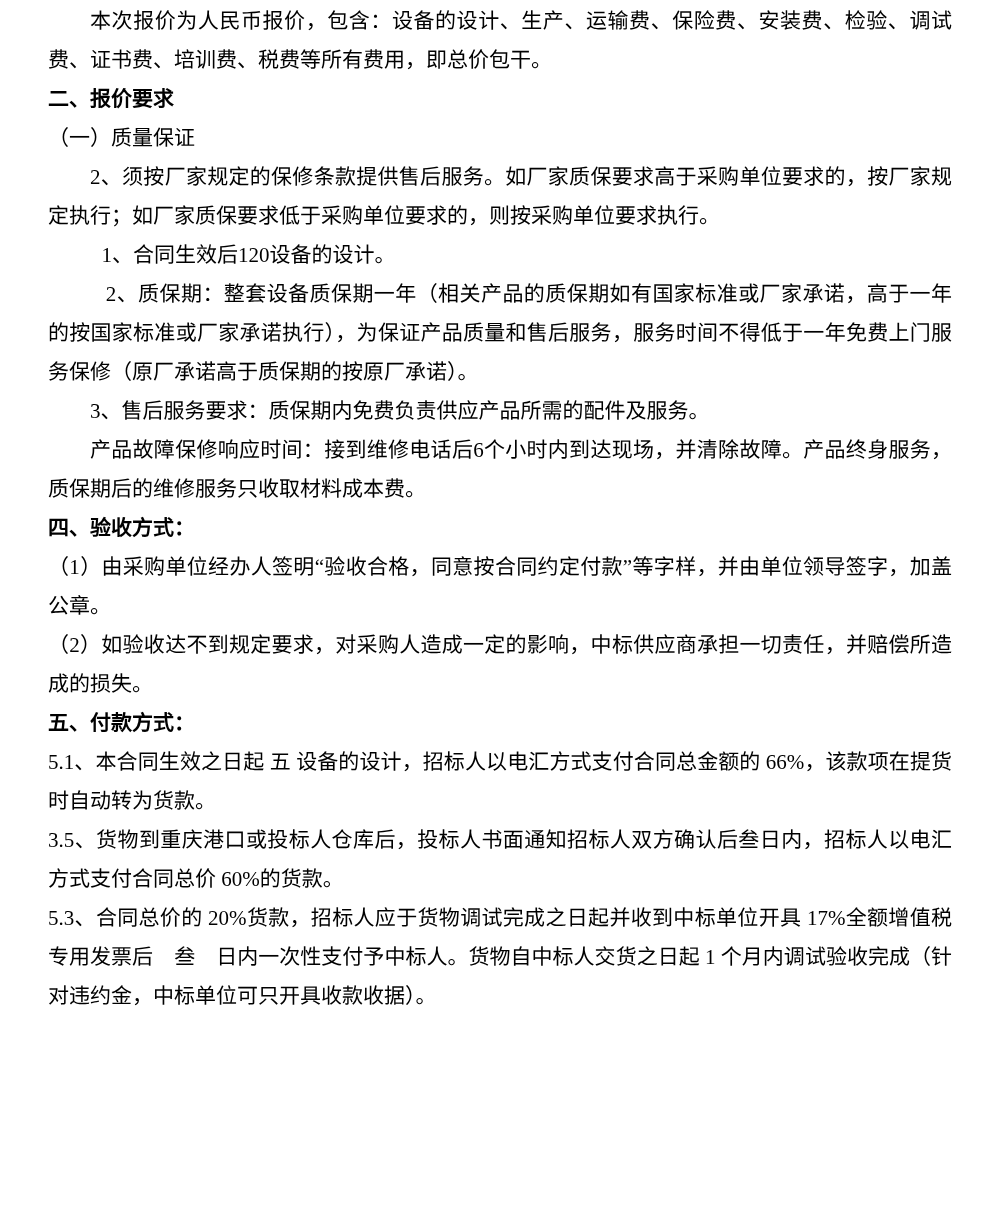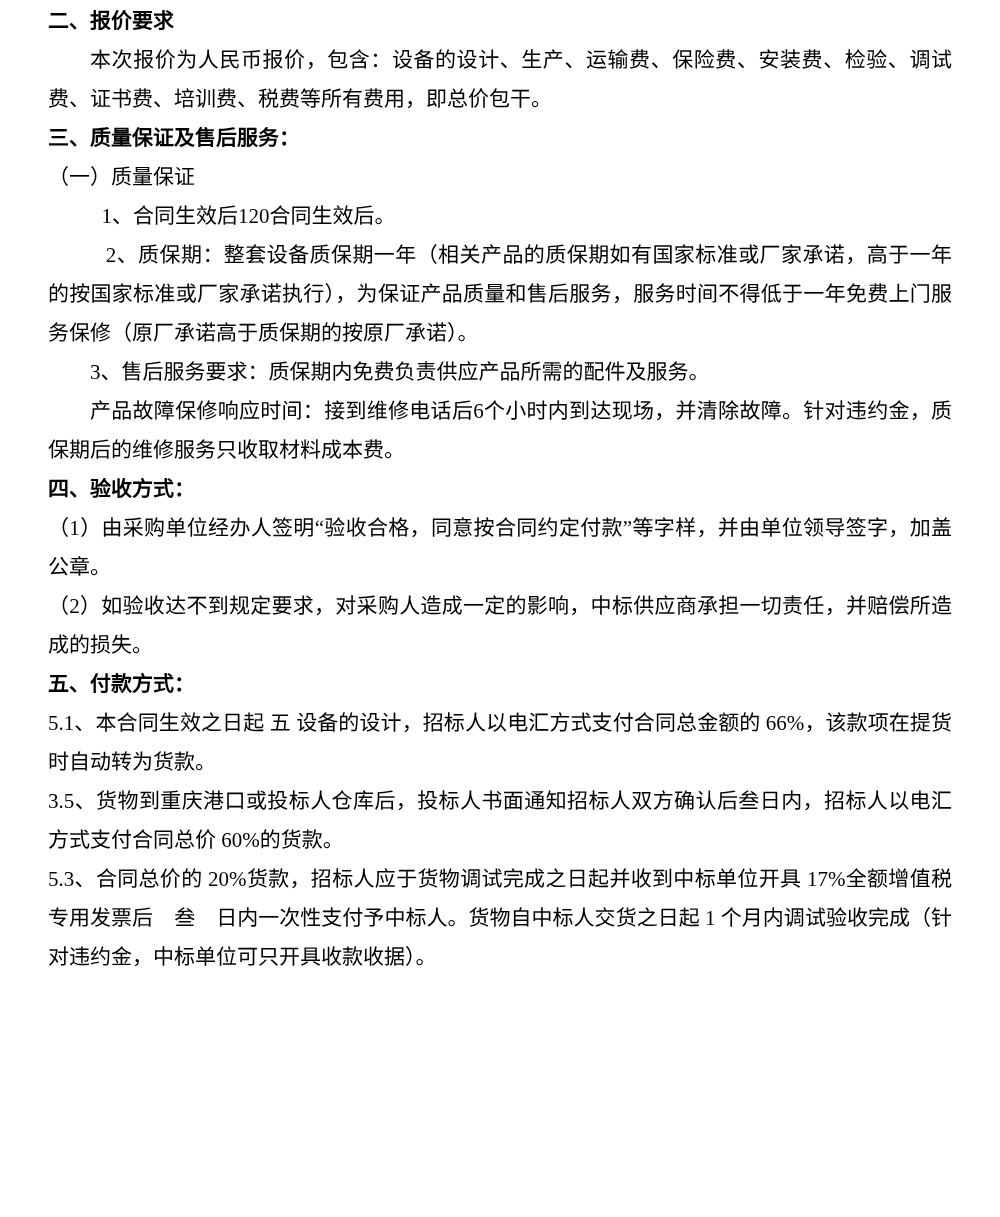--- a/index.html
+++ b/index.html
@@ -36,28 +36,28 @@
   .u {
     text-underline-offset: 4px;
     text-decoration-thickness: 1px;
   }
 </style>
 </head>
 <body>
 
 <div class="page">
   <div id="doc-body">
+      <p class="para indent2"><span>本次报价为人民币报价，包含：设备的设计、生产、运输费、保险费、安装费、检验、调试费、证书费、培训费、税费等所有费用，即总价包干。</span></p>
       <p class="para heading"><span>二、报价要求</span></p>
-      <p class="para indent2"><span>本次报价为人民币报价，包含：设备的设计、生产、运输费、保险费、安装费、检验、调试费、证书费、培训费、税费等所有费用，即总价包干。</span></p>
-      <p class="para heading"><span>三、质量保证及售后服务：</span></p>
       <p class="para flush"><span>（一）质量保证</span></p>
-      <p class="para indent26"><span>1、合同生效后</span><span class="u">120</span><span>合同生效后。</span></p>
+      <p class="para indent2"><span>2、须按厂家规定的保修条款提供售后服务。如厂家质保要求高于采购单位要求的，按厂家规定执行；如厂家质保要求低于采购单位要求的，则按采购单位要求执行。</span></p>
+      <p class="para indent26"><span>1、合同生效后</span><span class="u">120</span><span>设备的设计。</span></p>
       <p class="para indent27"><span>2、质保期：整套设备质保期一年（相关产品的质保期如有国家标准或厂家承诺，高于一年的按国家标准或厂家承诺执行），为保证产品质量和售后服务，服务时间不得低于一年免费上门服务保修（原厂承诺高于质保期的按原厂承诺）。</span></p>
       <p class="para indent2"><span>3、售后服务要求：质保期内免费负责供应产品所需的配件及服务。</span></p>
-      <p class="para indent2"><span>产品故障保修响应时间：接到维修电话后6个小时内到达现场，并清除故障。针对违约金，质保期后的维修服务只收取材料成本费。</span></p>
+      <p class="para indent2"><span>产品故障保修响应时间：接到维修电话后6个小时内到达现场，并清除故障。产品终身服务，质保期后的维修服务只收取材料成本费。</span></p>
       <p class="para heading"><span>四、验收方式：</span></p>
       <p class="para flush"><span>（1）由采购单位经办人签明“验收合格，同意按合同约定付款”等字样，并由单位领导签字，加盖公章。</span></p>
       <p class="para flush"><span>（2）如验收达不到规定要求，对采购人造成一定的影响，中标供应商承担一切责任，并赔偿所造成的损失。</span></p>
       <p class="para heading"><span>五、付款方式：</span></p>
       <p class="para flush"><span>5.1、本合同生效之日起</span><span class="u">&nbsp;五&nbsp;</span><span>设备的设计，招标人以</span><span class="u">电汇</span><span>方式支付</span><span class="u">合同总金额的 66%</span><span>，该款项在提货时自动转为货款。</span></p>
       <p class="para flush"><span>3.5、货物到重庆港口或投标人仓库后，投标人书面通知招标人双方确认后</span><span class="u">叁</span><span>日内，招标人以电汇方式支付合同总价 60%的货款。</span></p>
       <p class="para flush"><span>5.3、合同总价的 20%货款，招标人应于货物调试完成之日起并收到中标单位开具 17%全额增值税专用发票后</span><span class="u">　叁　</span><span>日内一次性支付予中标人。货物自中标人交货之日起 1 个月内调试验收完成（针对违约金，中标单位可只开具收款收据）。</span></p>
     </div>
 </div>
 

